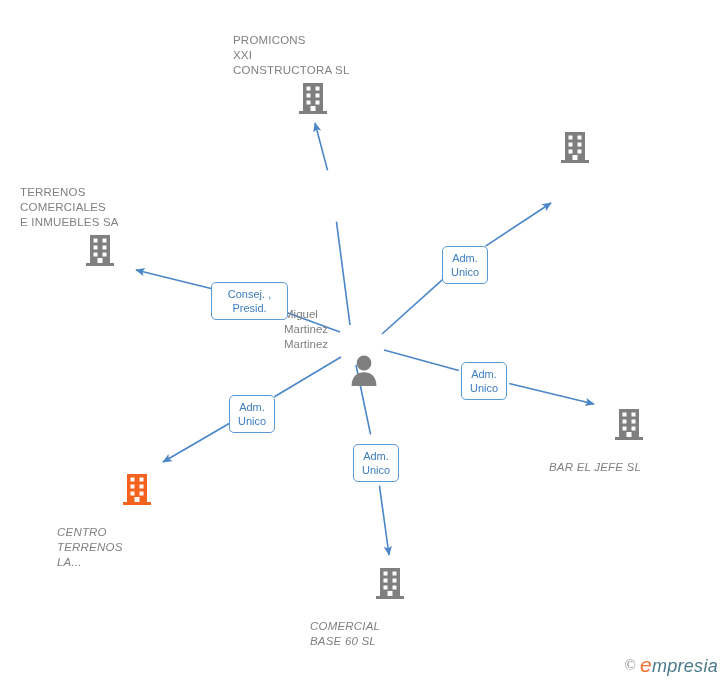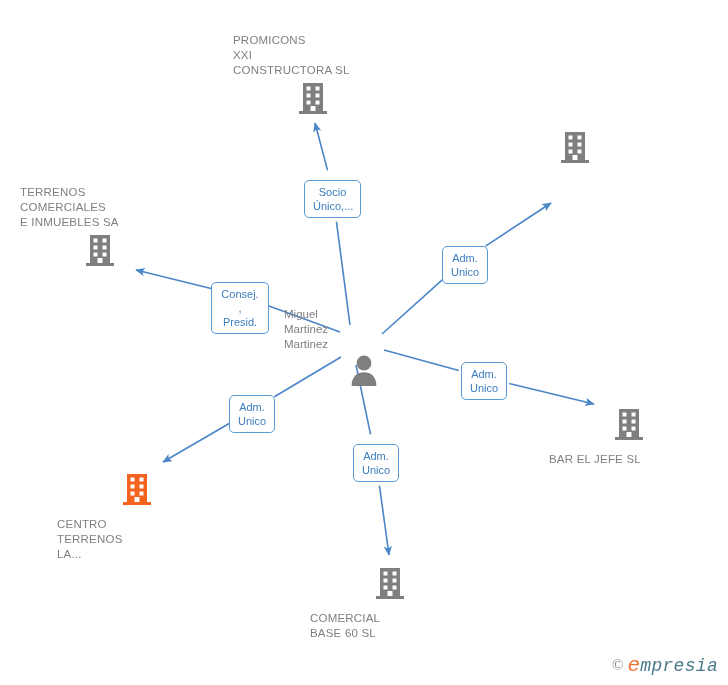--- a/index.html
+++ b/index.html
@@ -37,21 +37,22 @@
     white-space: pre-line;
   }
   .node-icon {
     display: block;
     margin: 0 auto;
   }
   .node-company .node-label-top {
     margin-bottom: 3px;
   }
   .node-company .node-label-bottom {
-    margin-top: 11px;
+    margin-top: 19px;
+    font-style: italic;
   }
   .person-name {
     font-size: 11.5px;
     color: #808080;
     line-height: 15px;
     white-space: pre-line;
     margin-bottom: 2px;
   }
   .edge-label {
     position: absolute;
@@ -73,21 +74,21 @@
     display: flex;
     align-items: center;
     gap: 4px;
   }
   .wm-c {
     color: #8a8a8a;
     font-size: 15px;
     font-family: "Liberation Serif", serif;
   }
   .wm-text {
-    font-family: Liberation Mono, monospace;
+    font-family: Liberation Sans, sans-serif;
     font-style: italic;
     font-size: 18px;
     color: #4a7a8c;
     letter-spacing: 0.3px;
   }
   .wm-text .wm-e {
     color: #ef7030;
     font-size: 21px;
   }
 </style>
@@ -217,25 +218,23 @@
       <rect x="18.5" y="12.5" width="4" height="4" fill="#ffffff"></rect>
       <rect x="9.5" y="19.5" width="4" height="4" fill="#ffffff"></rect>
       <rect x="18.5" y="19.5" width="4" height="4" fill="#ffffff"></rect>
       <rect x="13.5" y="25" width="5" height="5" fill="#ffffff"></rect>
     </svg>
     <div class="node-label node-label-bottom">CENTRO
 TERRENOS
 LA...</div>
   </div>
 
-  <div class="edge-label" style="left:304px; top:180px; width:57px;">Socio
-Único,...</div>
   <div class="edge-label" style="left:442px; top:246px; width:46px;">Adm.
 Unico</div>
-  <div class="edge-label" style="left:211px; top:282px; width:58px;">Consej. ,
+  <div class="edge-label" style="left:211px; top:282px; width:77px;">Consej. ,
 Presid.</div>
   <div class="edge-label" style="left:461px; top:362px; width:46px;">Adm.
 Unico</div>
   <div class="edge-label" style="left:229px; top:395px; width:46px;">Adm.
 Unico</div>
   <div class="edge-label" style="left:353px; top:444px; width:46px;">Adm.
 Unico</div>
 
   <div id="watermark">
     <span class="wm-c">©</span>

